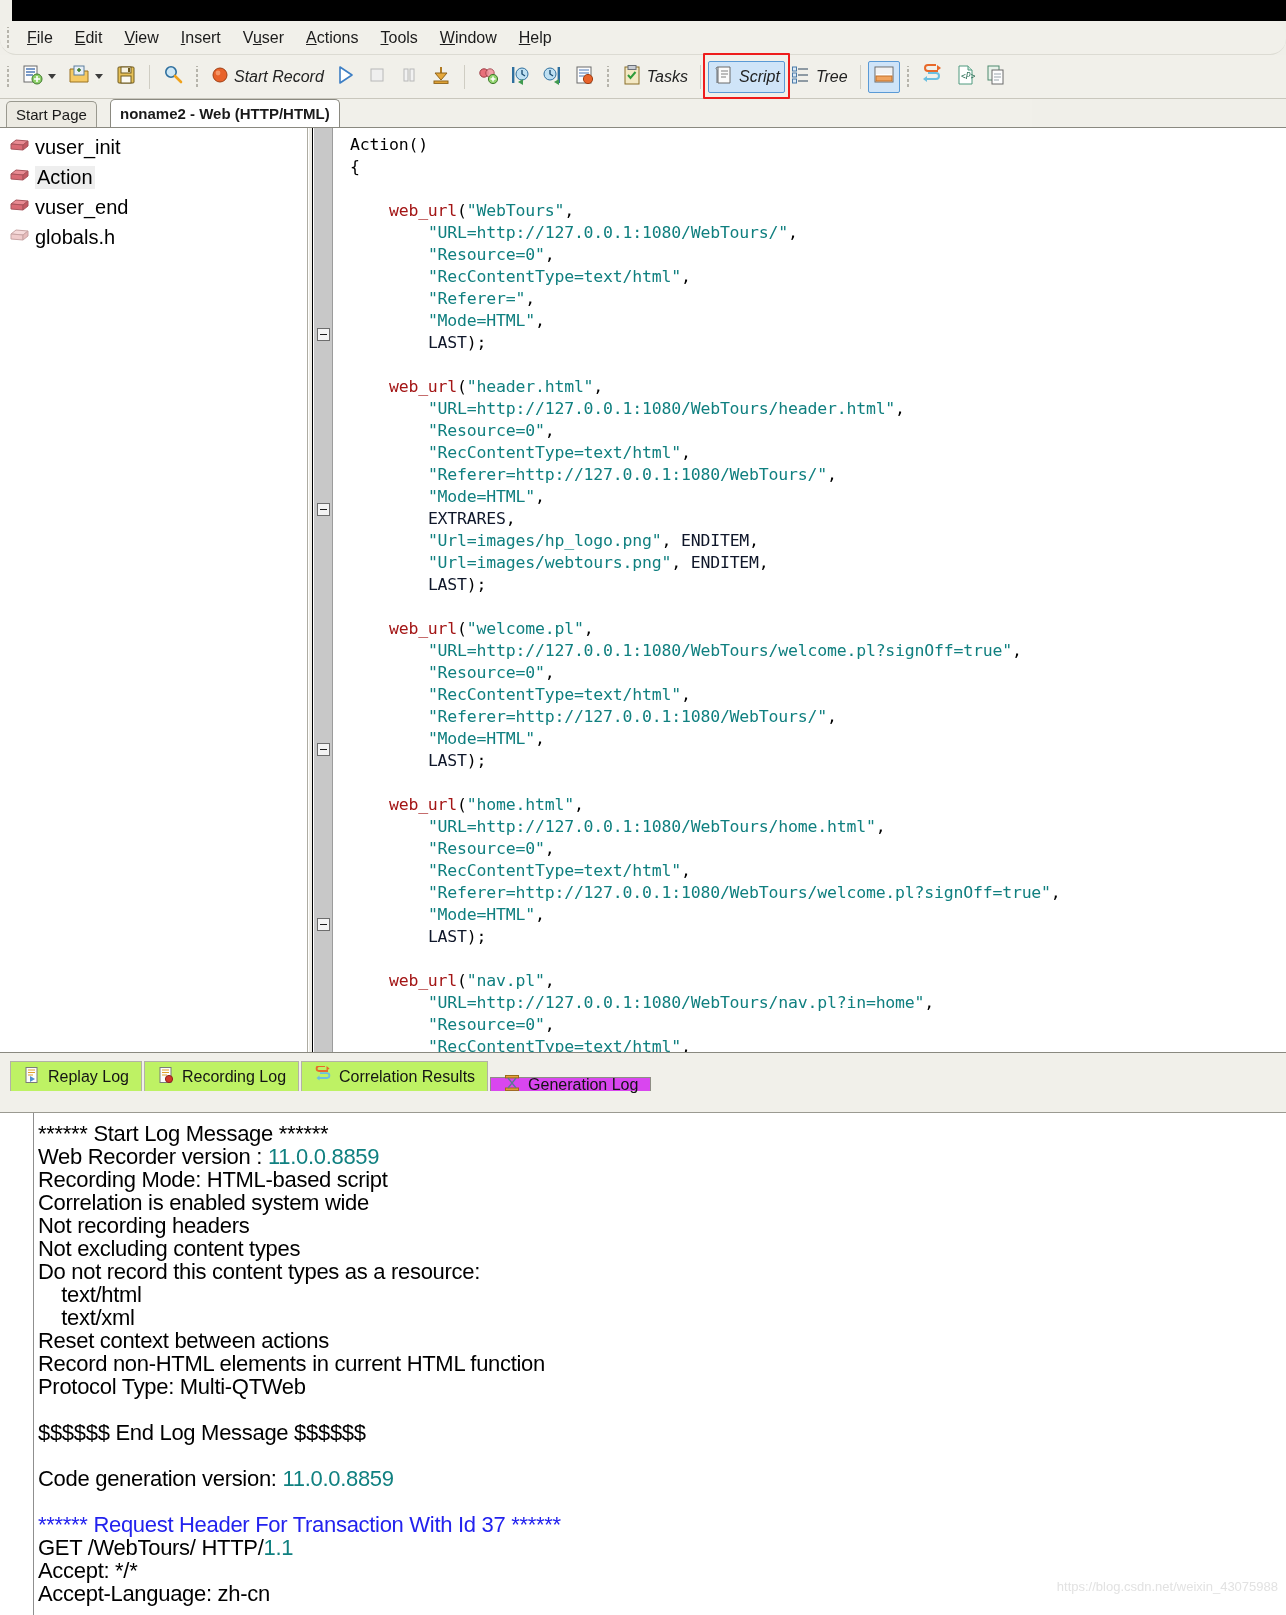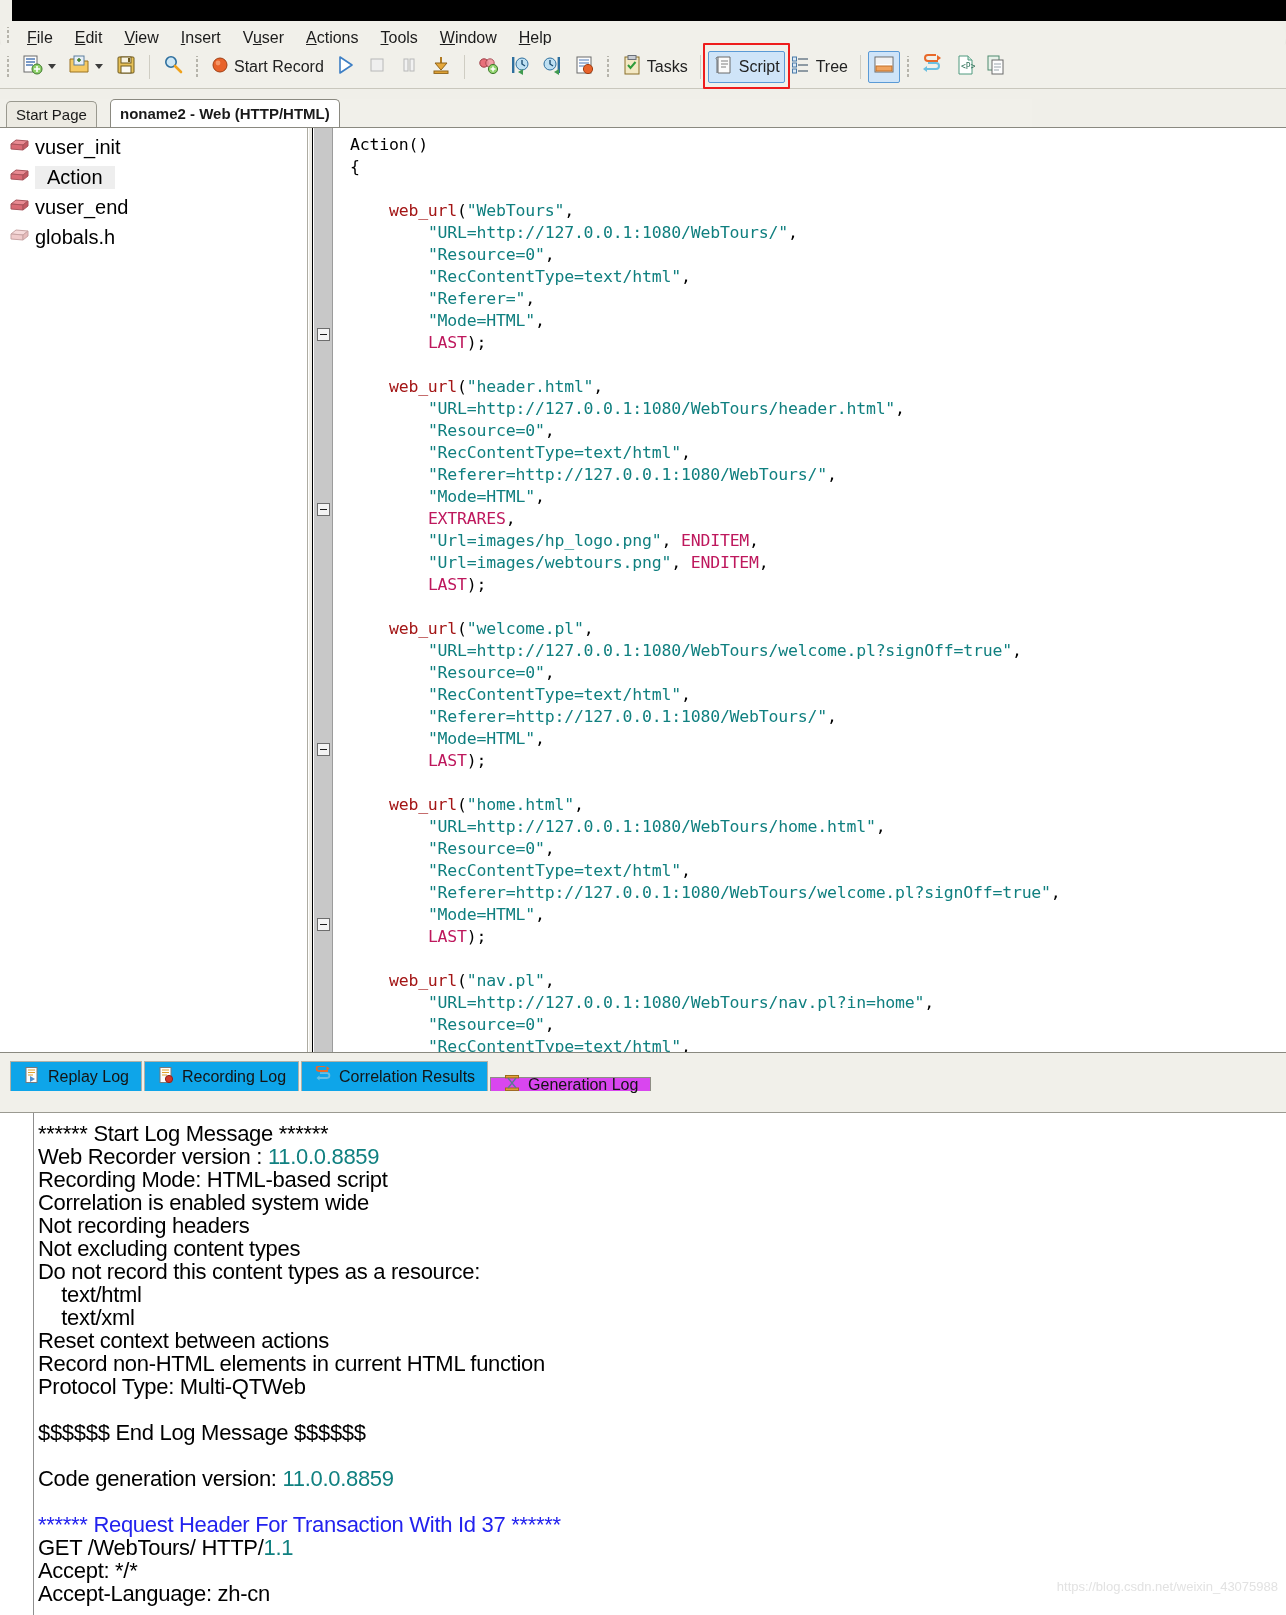--- a/index.html
+++ b/index.html
@@ -40,24 +40,24 @@
     background-repeat: repeat-y;
   }
   .menu-item {
     padding: 3px 11px; font-size: 16px; color: #1b1b1b; cursor: default;
     white-space: nowrap;
   }
   .menu-item u { text-decoration: underline; }
 
   
   .toolbar {
-    position: absolute; left: 0; top: 45px; width: 1286px; height: 44px;
+    position: absolute; left: 0; top: 55px; width: 1286px; height: 44px;
     background: #f1f0ea;
     border-bottom: 1px solid #c9c7bd;
-    display: flex; align-items: center;
+    display: flex; align-items: center; font-style: italic;
   }
   .tb-sep {
     width: 1px; height: 24px; background: #cfcdc3; margin: 0 7px;
   }
   .tb-btn {
     display: flex; align-items: center; gap: 4px;
     height: 32px; padding: 0 4px; border: 1px solid transparent; border-radius: 3px;
     cursor: default;
   }
   .tb-label { font-size: 16px; color: #222; white-space: nowrap; }
@@ -105,21 +105,21 @@
   .tree-pane {
     position: absolute; left: 1px; top: 0; width: 307px; height: 925px;
     background: #ffffff; border-right: 1px solid #aeaca2;
     padding-top: 4px;
   }
   .tree-row {
     display: flex; align-items: center; gap: 5px;
     height: 30px; padding-left: 8px; cursor: default;
   }
   .tree-label { font-size: 20px; color: #000000; }
-  .tree-row.selected .tree-label { background: #eeeeee; padding: 0 12px; }
+  .tree-row.selected .tree-label { background: #eeeeee; padding: 0 2px; }
 
   .splitter {
     position: absolute; left: 309px; top: 0; width: 4px; height: 925px;
     background: #f0efe9; border-right: 1px solid #000;
   }
 
   
   .gutter {
     position: absolute; left: 314px; top: 0; width: 19px; height: 925px;
     background: #c8c8c8; border-right: 1px solid #9c9c9c;
@@ -139,36 +139,36 @@
     font-family: "DejaVu Sans Mono", "Liberation Mono", monospace;
     font-size: 16.5px; line-height: 22px;
     color: #000000;
     white-space: pre;
     padding: 6px 0 0 0;
     letter-spacing: -0.2px;
   }
   .code .ln { height: 22px; padding-left: 17px; }
   .fn   { color: #a31515; }
   .str  { color: #0f7f7f; }
-  .kw   { color: #be185d; }
+  .kw   { color: #0f172a; }
 
   
   .logpanel {
     position: absolute; left: 0; top: 1052px; width: 1286px; height: 563px;
     background: #f1f0ea; border-top: 1px solid #8a8980;
   }
   .logtabs {
     position: absolute; left: 10px; top: 6px; height: 32px;
     display: flex; align-items: flex-end;
   }
   .ltab {
     display: flex; align-items: center; gap: 7px;
     height: 30px; padding: 0 12px;
     font-size: 16px; color: #141414;
-    background: #0ea5e9;
+    background: #bef264;
     border: 1px solid #b3b1a7;
     border-bottom: none;
     cursor: default;
     margin-right: 2px;
   }
   .ltab.active { background: #d946ef; border-color: #8e8d84; height: 14px; }
 
   .logbody {
     position: absolute; left: 0; top: 59px; width: 1286px; height: 504px;
     background: #ffffff;

